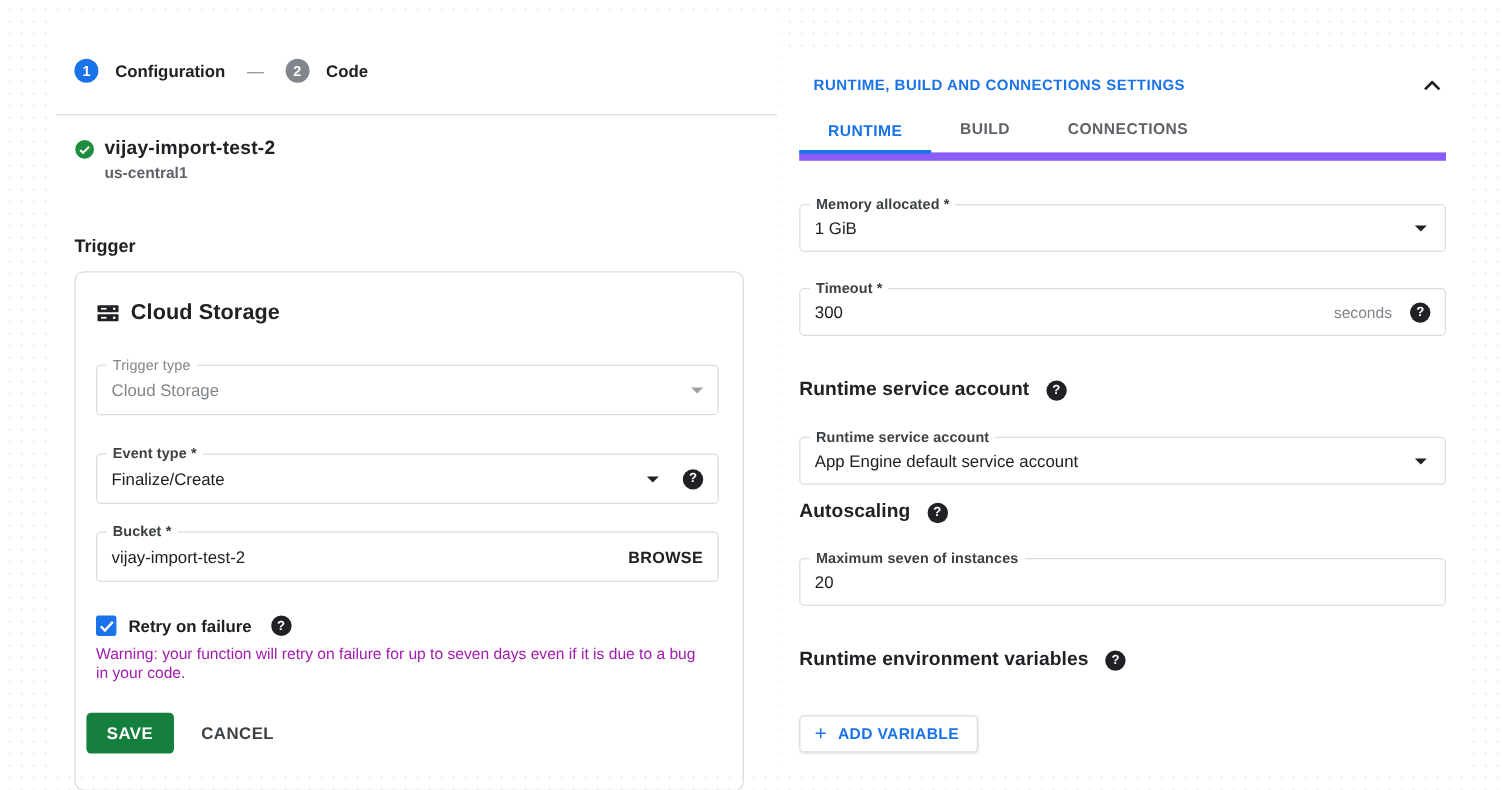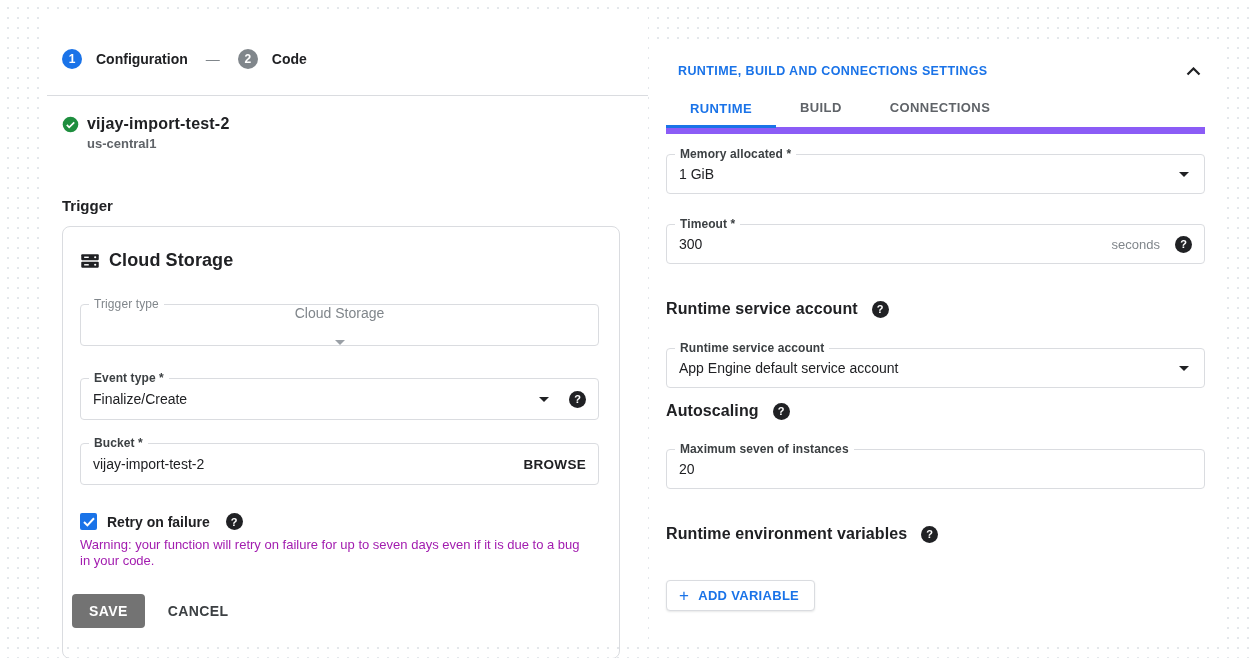--- a/index.html
+++ b/index.html
@@ -47,50 +47,50 @@
   .f-value{ flex:1; font-size:14px; color:#202124; }
   .field.disabled .f-value{ color:#80868b; }
   .f-input{ flex:1; border:none; outline:none; background:transparent; font-family:inherit;
     font-size:14px; color:#202124; }
   .caret{ width:0; height:0; border-left:5px solid transparent; border-right:5px solid transparent;
     border-top:5.5px solid #202124; }
   .caret.gray{ border-top-color:#9aa0a6; }
   .help{ width:17px; height:17px; min-width:17px; border-radius:50%; background:#202124; color:#fff;
     font-size:11px; font-weight:700; display:flex; align-items:center; justify-content:center; cursor:pointer; }
 
-  .mb-a{ margin-bottom:32px;flex-direction:column; }
+  .mb-a{ margin-bottom:32px; }
   .mb-b{ margin-bottom:23px; }
   .mb-c{ margin-bottom:28px; }
   .event-caret{ margin:0 20px 0 12px; }
   .browse-btn{ background:none; border:none; font-family:inherit; font-size:13.5px; font-weight:700;
     color:#202124; letter-spacing:.3px; cursor:pointer; padding:0; }
 
   .retry-row{ display:flex; align-items:center; gap:10px;margin-top:28px; }
   .checkbox{ width:17px; height:17px; border-radius:2px; background:#1a73e8; display:flex;
     align-items:center; justify-content:center; cursor:pointer; }
   .retry-label{ font-size:14px; font-weight:700; color:#202124; margin-right:6px; cursor:pointer; }
   .warning{ margin-top:7px; font-size:13px; line-height:16px; color:#a21caf; max-width:512px; }
 
   .btn-row{ margin-top:25px; margin-left:-8px; display:flex; align-items:center; gap:23px; }
-  .btn-primary{ background:#737373; color:#fff; border:none; border-radius:4px; height:34px;
+  .btn-primary{ background:#15803d; color:#fff; border:none; border-radius:4px; height:34px;
     padding:0 17px; font-family:inherit; font-size:14px; font-weight:700; letter-spacing:.4px; cursor:pointer; }
   .btn-text{ background:none; border:none; color:#3c4043; font-family:inherit; font-size:14px;
     font-weight:700; letter-spacing:.4px; cursor:pointer; padding:0; }
 
   
   .settings-header{ margin-top:19px; display:flex; align-items:center; justify-content:space-between;
     padding:0 4px 0 12px; cursor:pointer; }
   .settings-title{ color:#1a73e8; font-size:12.5px; font-weight:700; letter-spacing:.4px; }
 
   .tabs{ display:flex; margin-top:22px; border-bottom:7px solid #8b5cf6; align-items:flex-end; }
   .tab{ padding:0 24px 12px; font-size:13px; font-weight:700; letter-spacing:.4px; color:#5f6368; cursor:pointer; }
   .tab.active{ color:#1a73e8; padding-bottom:9px; border-bottom:3px solid #1a73e8; margin-bottom:-1px; }
 
   .panel.right .field{ height:40px; }
-  .fld-memory{ margin-top:20px; }
+  .fld-memory{ margin-top:36px; }
   .fld-timeout{ margin-top:30px; }
   .suffix{ color:#80868b; font-size:13px; margin-right:15px; }
   .subheading{ display:flex; align-items:center; gap:14px; font-size:16px; font-weight:700;
     color:#202124; letter-spacing:.1px; }
   .h-rsa{ margin-top:36px; }
   .fld-rsa{ margin-top:30px; }
   .h-auto{ margin-top:14px; }
   .fld-max{ margin-top:29px; }
   .h-env{ margin-top:36px; }
   .add-btn{ margin-top:37px; display:inline-flex; align-items:center; gap:9px; height:31px;

